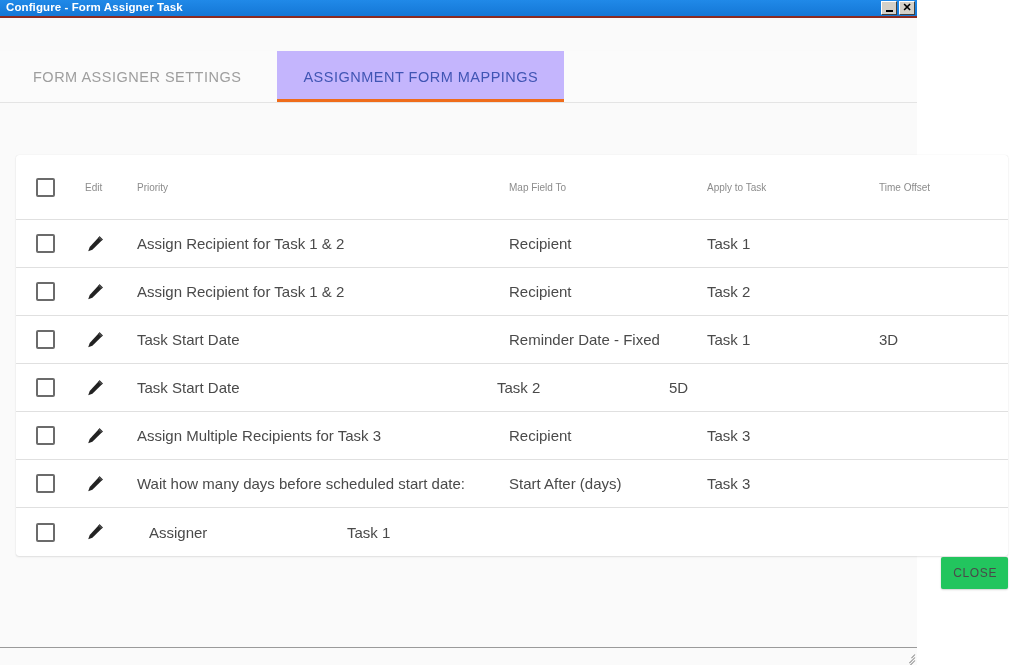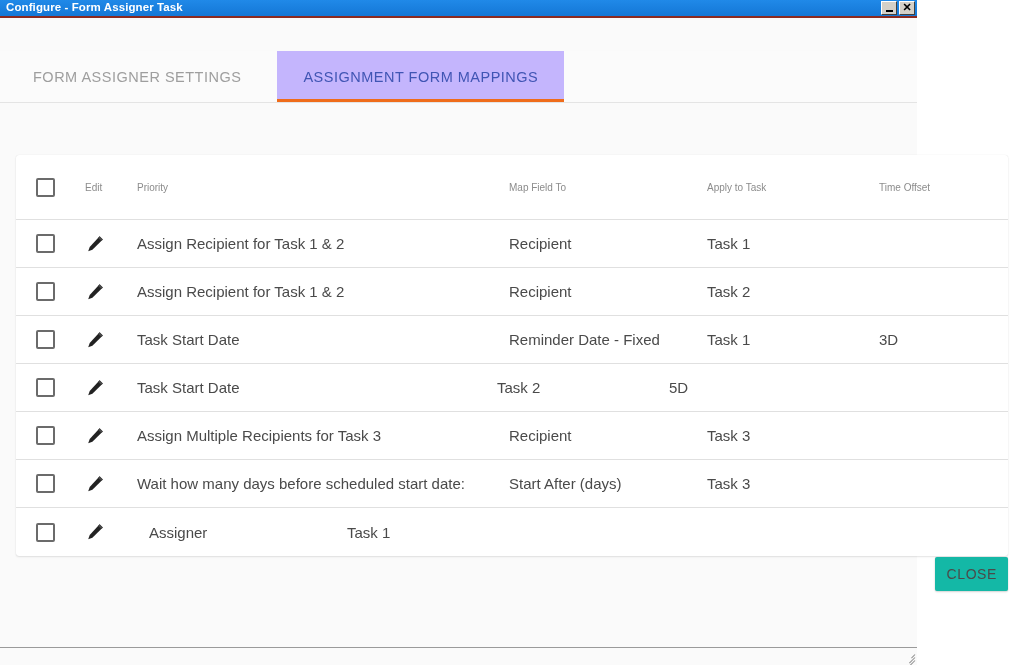--- a/index.html
+++ b/index.html
@@ -232,26 +232,26 @@
   
   .close-row {
     position: absolute;
     left: 16px;
     top: 557px;
     width: 992px;
     display: flex;
     justify-content: flex-end;
   }
   .close-btn {
-    background: #14b8a6;
+    background: #22c55e;
     border: none;
     border-radius: 2px;
     box-shadow: 0 1px 2px rgba(0,0,0,0.16), 0 0 1px rgba(0,0,0,0.16);
     color: #4a4a4a;
-    font-size: 14px;
+    font-size: 12px;
     letter-spacing: 0.6px;
     padding: 9px 11px 9px 12px;
     font-family: "Liberation Sans", sans-serif;
     cursor: pointer;
   }
 
   
   .spacer { flex: 1 1 auto; }
   .statusbar {
     height: 18px;

